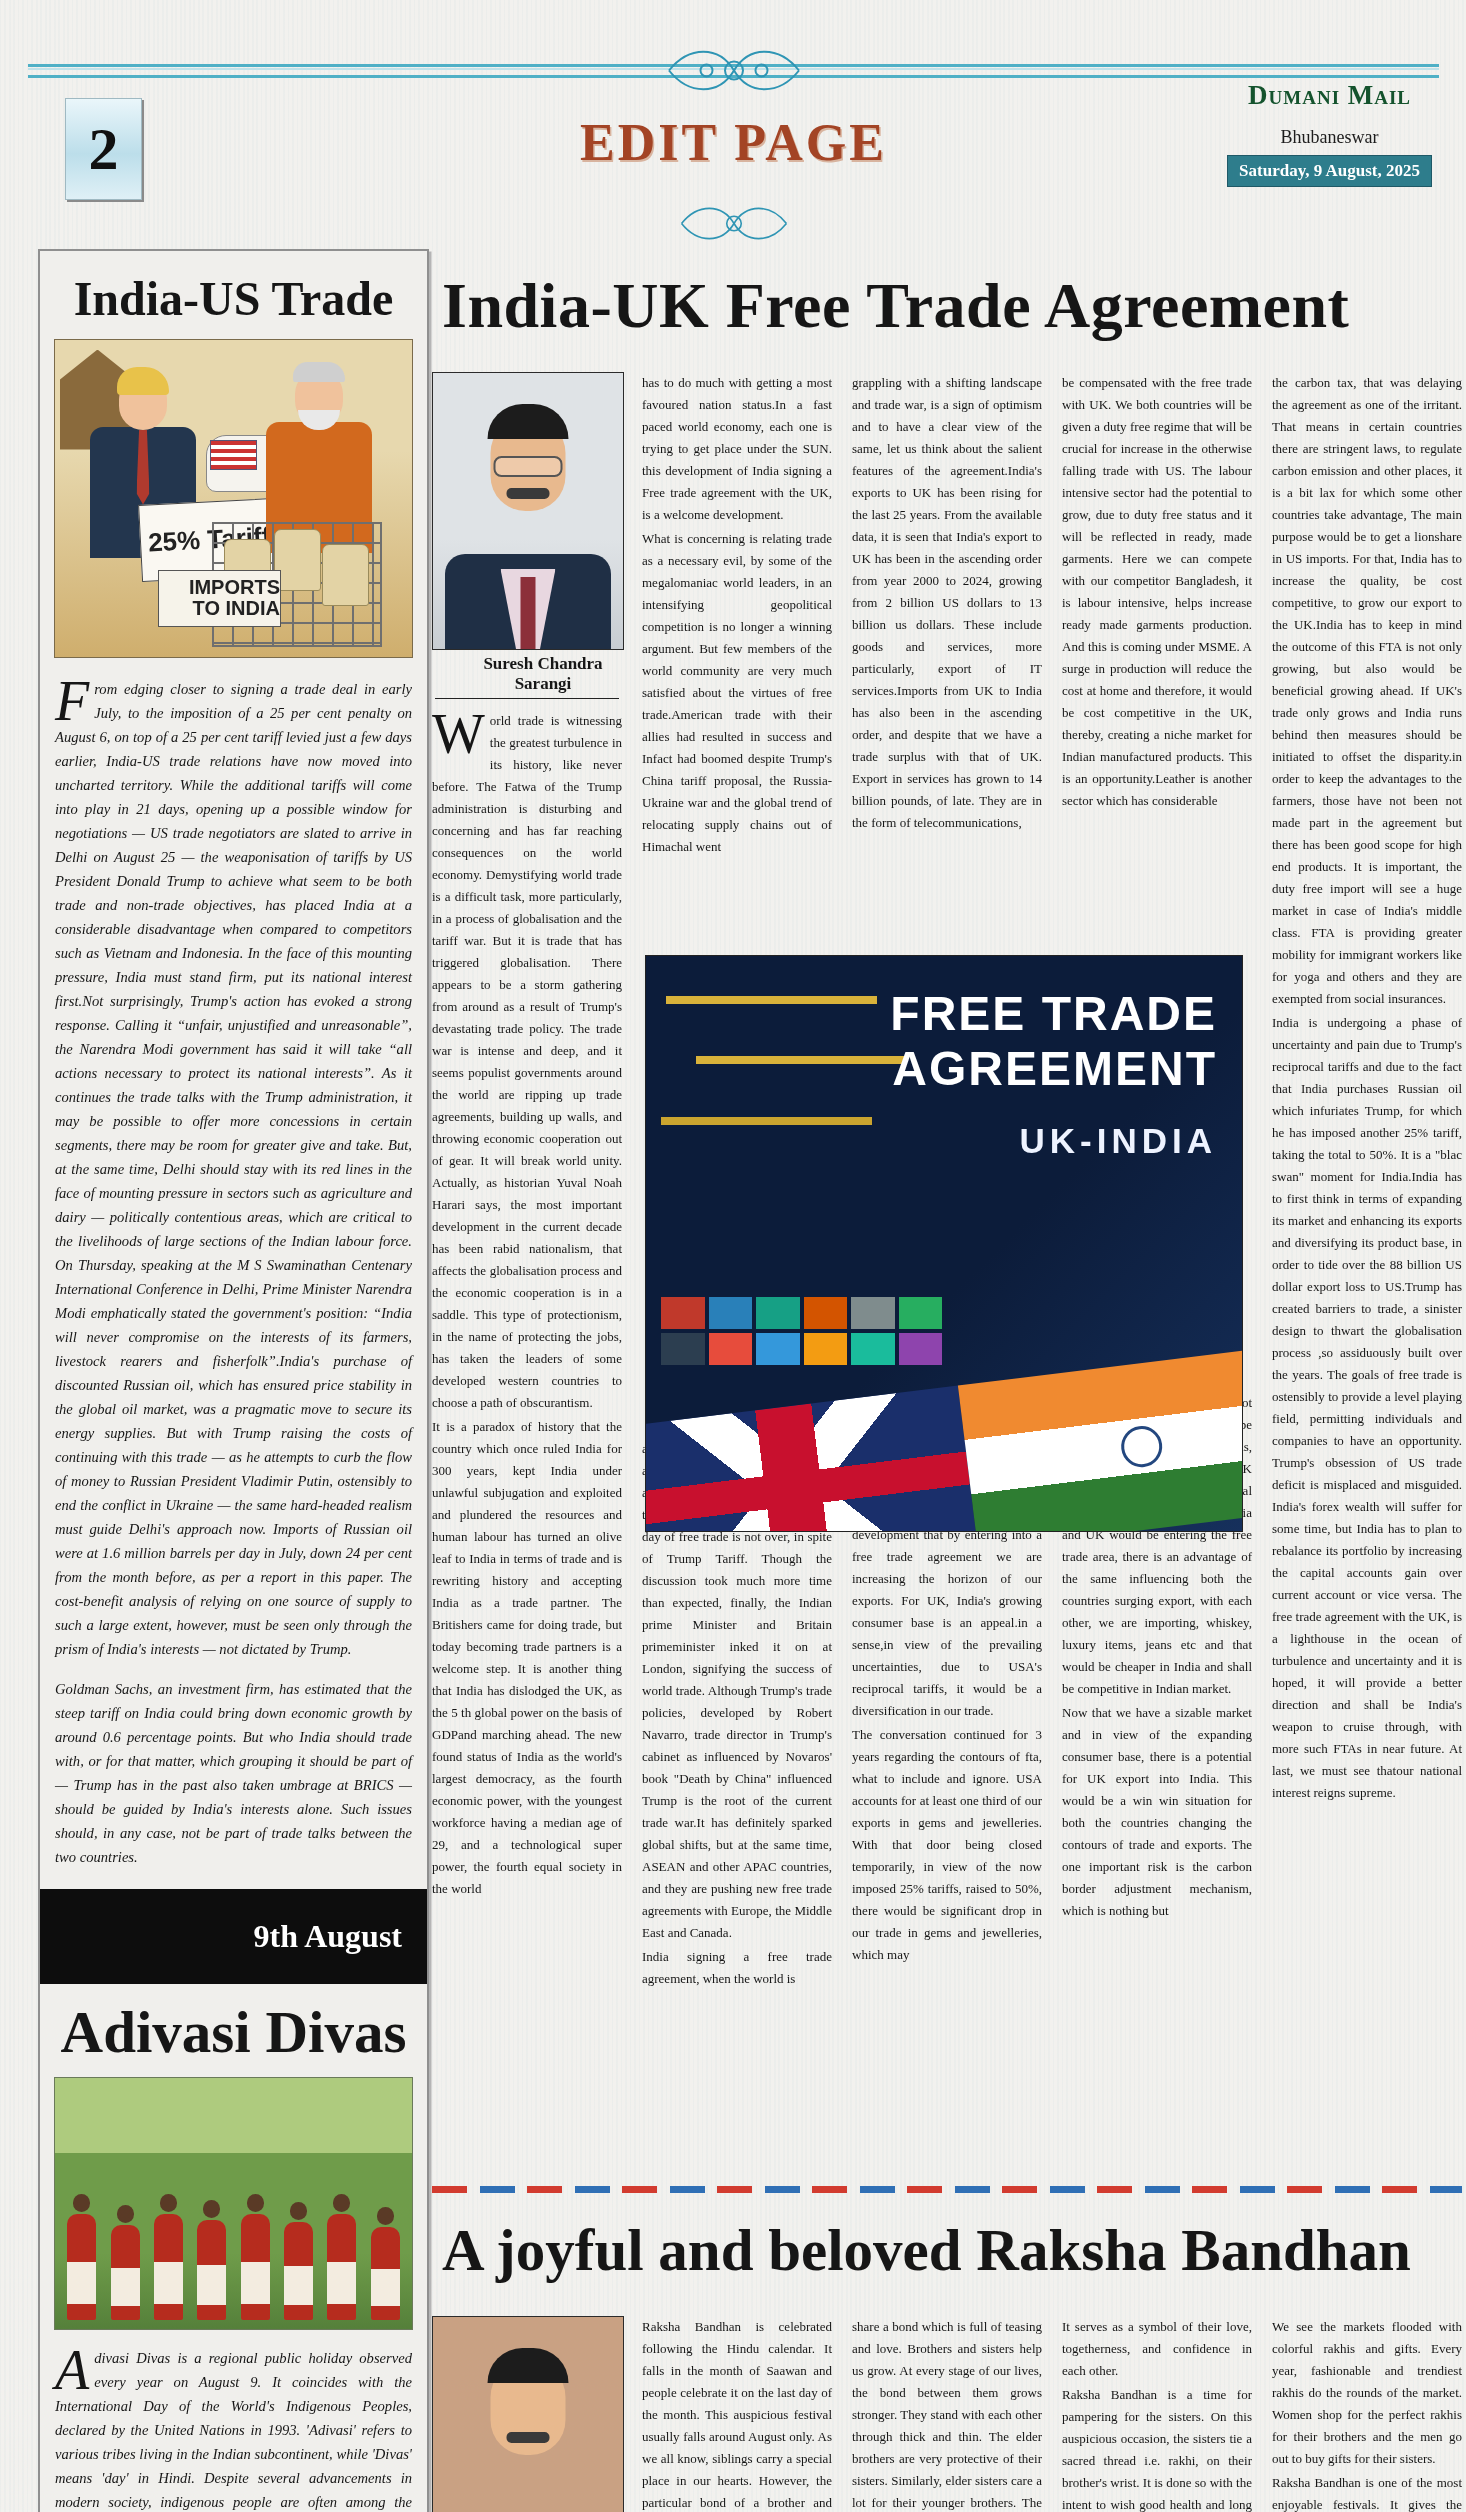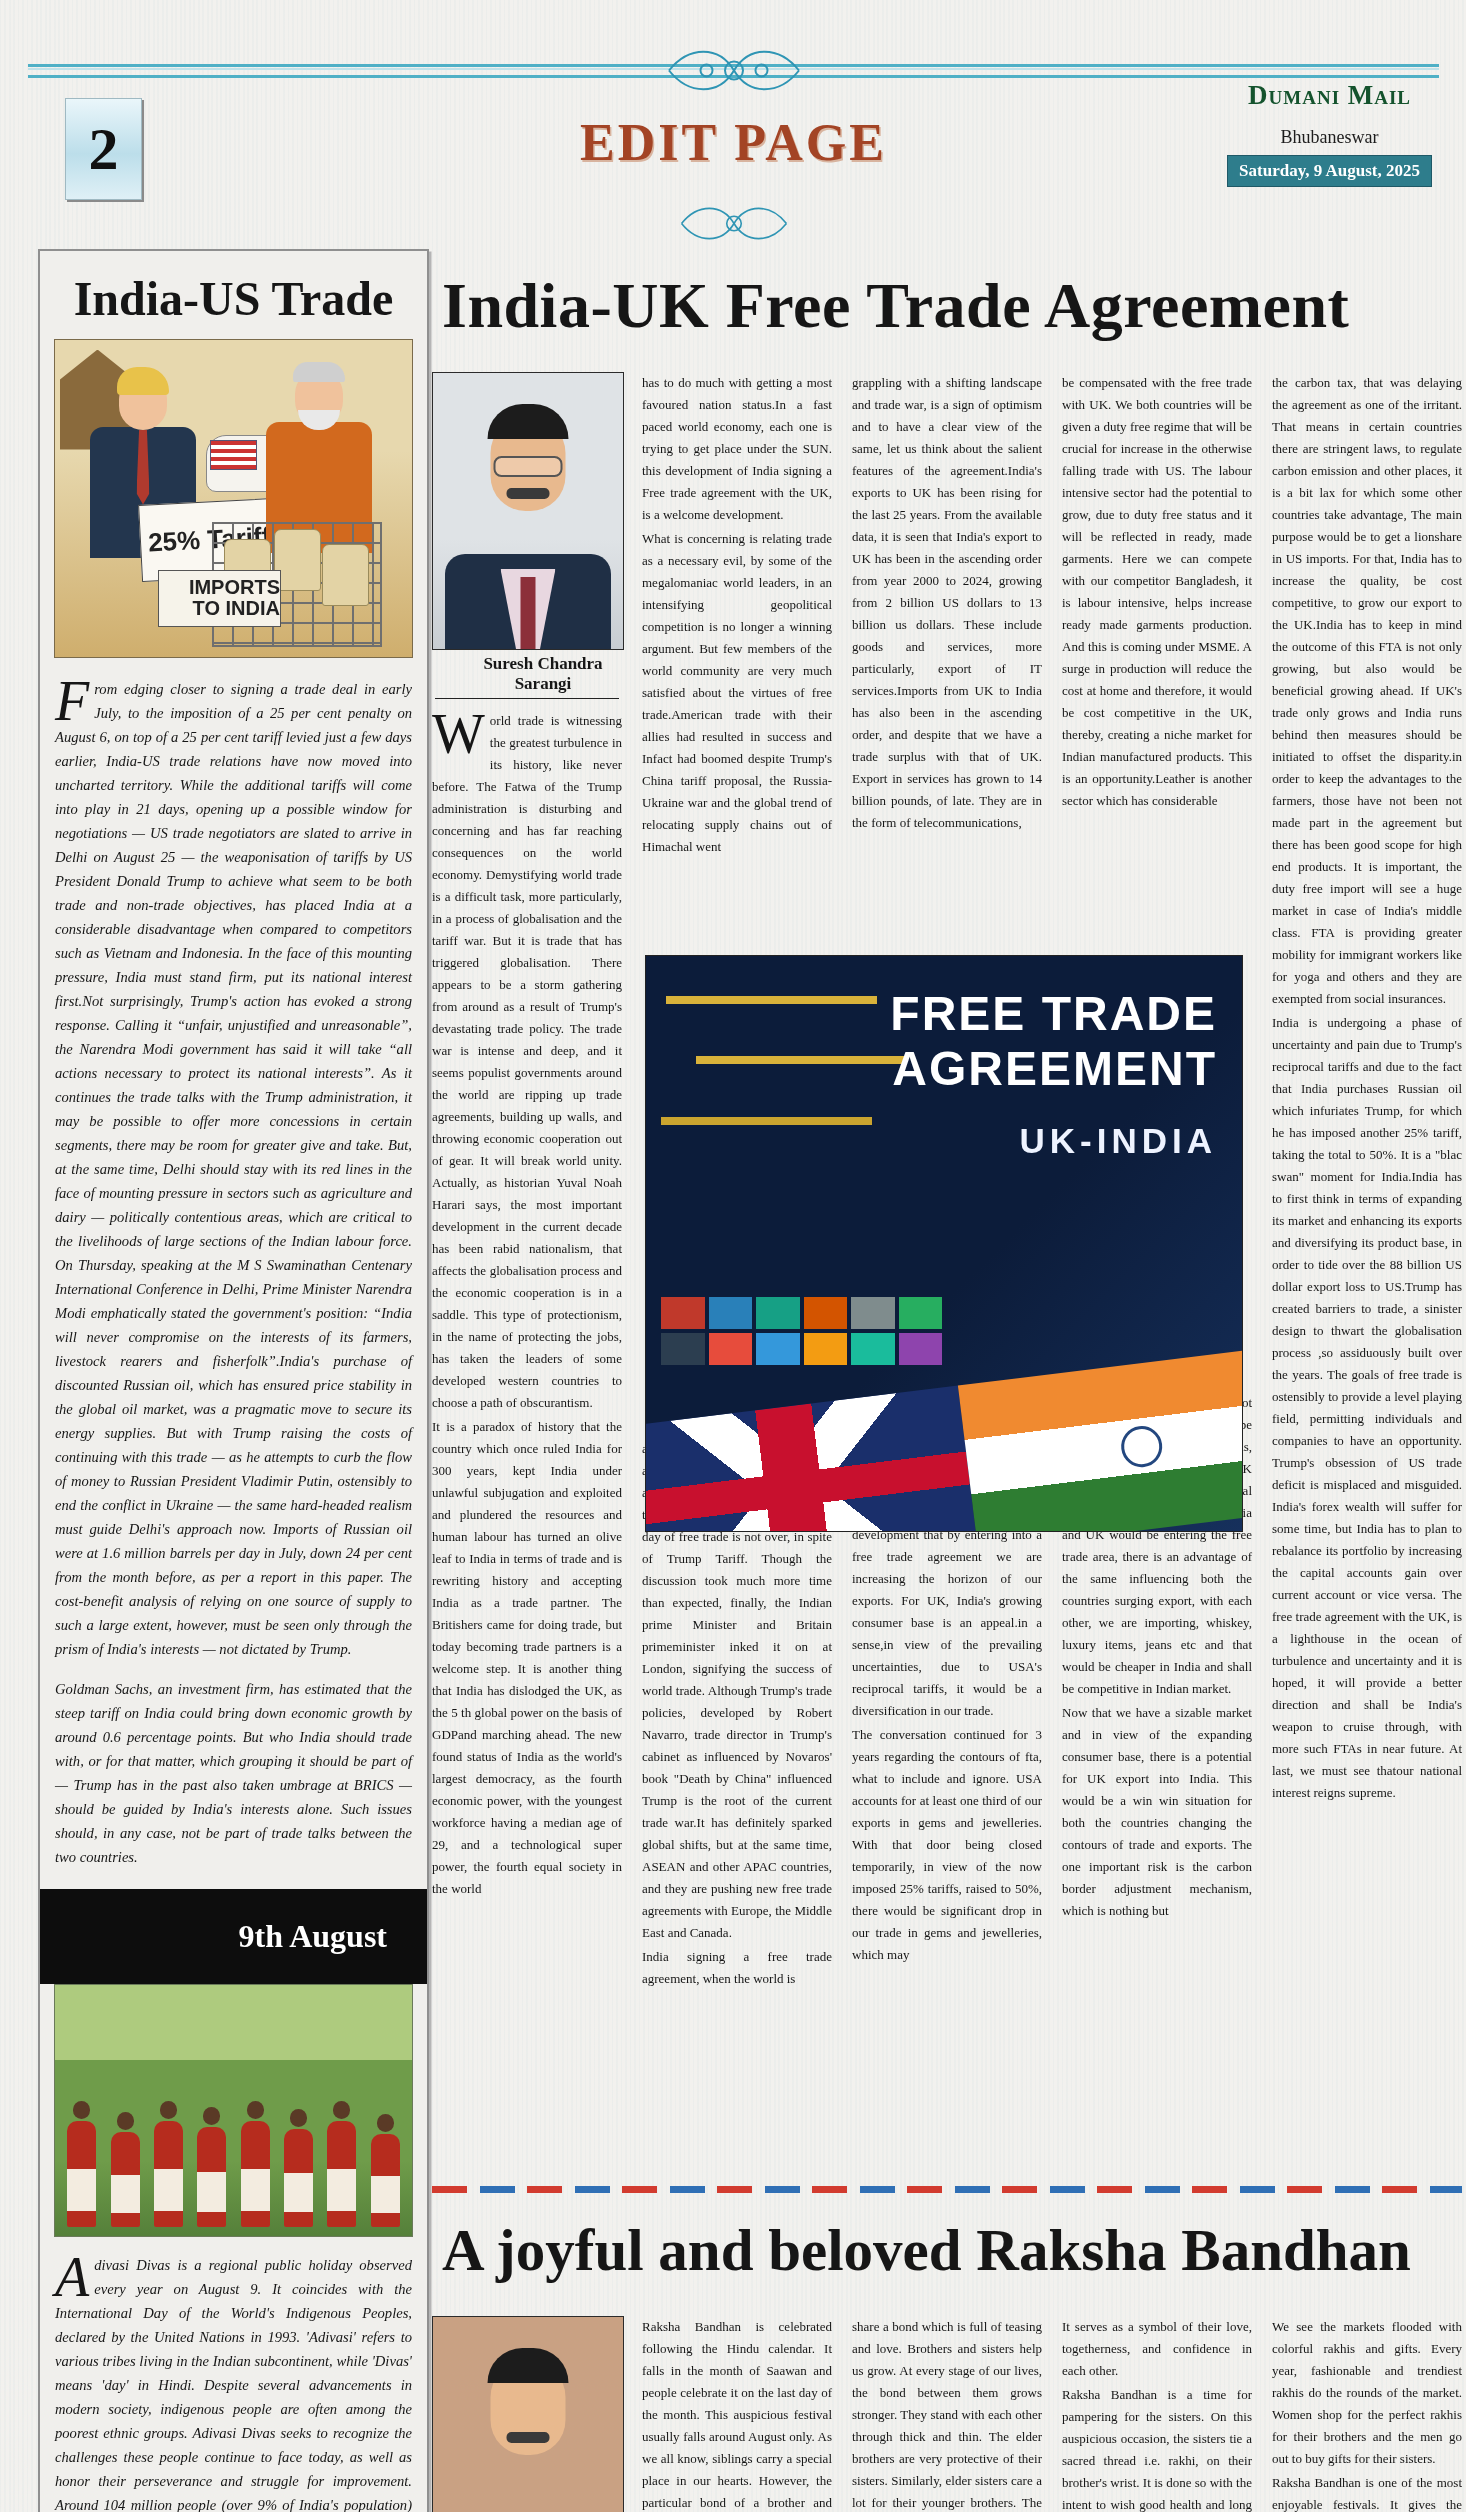--- a/index.html
+++ b/index.html
@@ -31,21 +31,21 @@
   .fig .body{width:106px;height:131px;background:#23364e;border-radius:13px 13px 0 0;margin-top:-3px;}
   .fig.modi .body{background:#d2691e;}
   .fig .tie{position:absolute;left:50%;transform:translateX(-50%);top:55px;width:13px;height:75px;background:#b03a2e;clip-path:polygon(20% 0,80% 0,100% 85%,50% 100%,0 85%);}
   .sign{position:absolute;left:85px;top:161px;width:151px;height:75px;background:#faf8f2;border:1.5px solid #444;transform:rotate(-3deg);display:flex;align-items:center;justify-content:center;text-align:center;font-family:"Liberation Sans",sans-serif;font-weight:bold;font-size:26px;line-height:1.05;color:#222;}
   .cart{position:absolute;right:30px;bottom:10px;width:166px;height:121px;border:2.5px solid #6f6f6f;background:repeating-linear-gradient(90deg,transparent 0 18px,#6f6f6f 18px 20px),repeating-linear-gradient(180deg,transparent 0 18px,#6f6f6f 18px 20px);}
   .cart .bag{position:absolute;width:45px;height:60px;background:#e3d3a5;border:1px solid #9a8a5a;border-radius:7px 7px 3px 3px;}
   .cartlabel{position:absolute;right:131px;bottom:30px;width:121px;height:55px;background:#f6f3ea;border:1.5px solid #555;display:flex;align-items:center;justify-content:center;text-align:right;font-family:"Liberation Sans",sans-serif;font-weight:bold;font-size:20px;line-height:1.05;color:#222;}
   .lb-body{margin:19px 15px 0;font-size:14.6px;line-height:24px;text-align:justify;}
   .lb-body p{margin:16px 0 3px;font-style:italic;}
   p.dropcap::first-letter{float:left;font-size:56px;line-height:43px;padding:3px 5px 0 0;font-weight:normal;}
-  .blackbar{margin-top:20px;background:#0d0d0d;color:#fff;height:95px;display:flex;align-items:center;justify-content:flex-end;padding-right:40px;font-size:32px;font-weight:bold;}
+  .blackbar{margin-top:20px;background:#0d0d0d;color:#fff;height:95px;display:flex;align-items:center;justify-content:flex-end;padding-right:25px;font-size:32px;font-weight:bold;}
   .leftbox h2{margin:14px 8px 10px;text-align:center;font-size:59px;font-weight:bold;}
   .adivasi-photo{position:relative;margin:0 14px;height:251px;border:1px solid #6a7a5a;background:linear-gradient(180deg,#aecb7e 0 30%,#6f9c4a 30% 70%,#55803a);overflow:hidden;display:flex;align-items:flex-end;justify-content:space-around;padding:0 5px;}
   .dancer{width:29px;height:106px;background:linear-gradient(180deg,#b62c1e 0 45%,#f3ece0 45% 85%,#b62c1e 85%);border-radius:10px 10px 2px 2px;position:relative;margin-bottom:9px;}
   .dancer::before{content:"";position:absolute;top:-20px;left:6px;width:17px;height:18px;border-radius:9px;background:#5a3a26;}
   
   .fta-head{position:absolute;left:442px;top:269px;width:1010px;font-size:64px;font-weight:bold;letter-spacing:0.5px;}
   .cols{position:absolute;left:432px;top:372px;width:1030px;height:1799px;display:flex;gap:20px;overflow:hidden;}
   .col{width:190px;font-size:13px;line-height:22px;text-align:justify;}
   .col p{margin:0 0 2px;}
   .authorphoto{width:100%;height:276px;border:1.5px solid #2b2b2b;background:linear-gradient(180deg,#dfe3e6 0 60%,#c8cdd2);position:relative;overflow:hidden;}
@@ -148,20 +148,21 @@
 
     <div class="lb-body">
       <p class="dropcap">From edging closer to signing a trade deal in early July, to the imposition of a 25 per cent penalty on August 6, on top of a 25 per cent tariff levied just a few days earlier, India-US trade relations have now moved into uncharted territory. While the additional tariffs will come into play in 21 days, opening up a possible window for negotiations — US trade negotiators are slated to arrive in Delhi on August 25 — the weaponisation of tariffs by US President Donald Trump to achieve what seem to be both trade and non-trade objectives, has placed India at a considerable disadvantage when compared to competitors such as Vietnam and Indonesia. In the face of this mounting pressure, India must stand firm, put its national interest first.Not surprisingly, Trump's action has evoked a strong response. Calling it “unfair, unjustified and unreasonable”, the Narendra Modi government has said it will take “all actions necessary to protect its national interests”. As it continues the trade talks with the Trump administration, it may be possible to offer more concessions in certain segments, there may be room for greater give and take. But, at the same time, Delhi should stay with its red lines in the face of mounting pressure in sectors such as agriculture and dairy — politically contentious areas, which are critical to the livelihoods of large sections of the Indian labour force. On Thursday, speaking at the M S Swaminathan Centenary International Conference in Delhi, Prime Minister Narendra Modi emphatically stated the government's position: “India will never compromise on the interests of its farmers, livestock rearers and fisherfolk”.India's purchase of discounted Russian oil, which has ensured price stability in the global oil market, was a pragmatic move to secure its energy supplies. But with Trump raising the costs of continuing with this trade — as he attempts to curb the flow of money to Russian President Vladimir Putin, ostensibly to end the conflict in Ukraine — the same hard-headed realism must guide Delhi's approach now. Imports of Russian oil were at 1.6 million barrels per day in July, down 24 per cent from the month before, as per a report in this paper. The cost-benefit analysis of relying on one source of supply to such a large extent, however, must be seen only through the prism of India's interests — not dictated by Trump.</p>
       <p>Goldman Sachs, an investment firm, has estimated that the steep tariff on India could bring down economic growth by around 0.6 percentage points. But who India should trade with, or for that matter, which grouping it should be part of — Trump has in the past also taken umbrage at BRICS — should be guided by India's interests alone. Such issues should, in any case, not be part of trade talks between the two countries.</p>
     </div>
 
     <div class="blackbar">
       <span>9th August</span>
     </div>
 
+    <h2>Adivasi Divas</h2>
 
     <div class="adivasi-photo">
       <div class="dancer"></div>
       <div class="dancer" style="height:95px"></div>
       <div class="dancer"></div>
       <div class="dancer" style="height:100px"></div>
       <div class="dancer"></div>
       <div class="dancer" style="height:98px"></div>
       <div class="dancer"></div>
       <div class="dancer" style="height:93px"></div>

